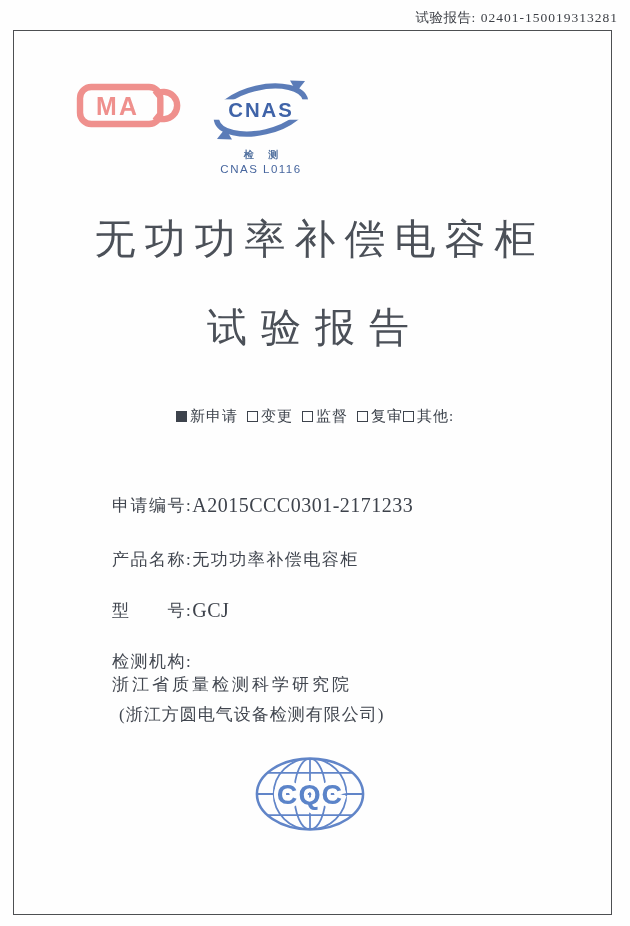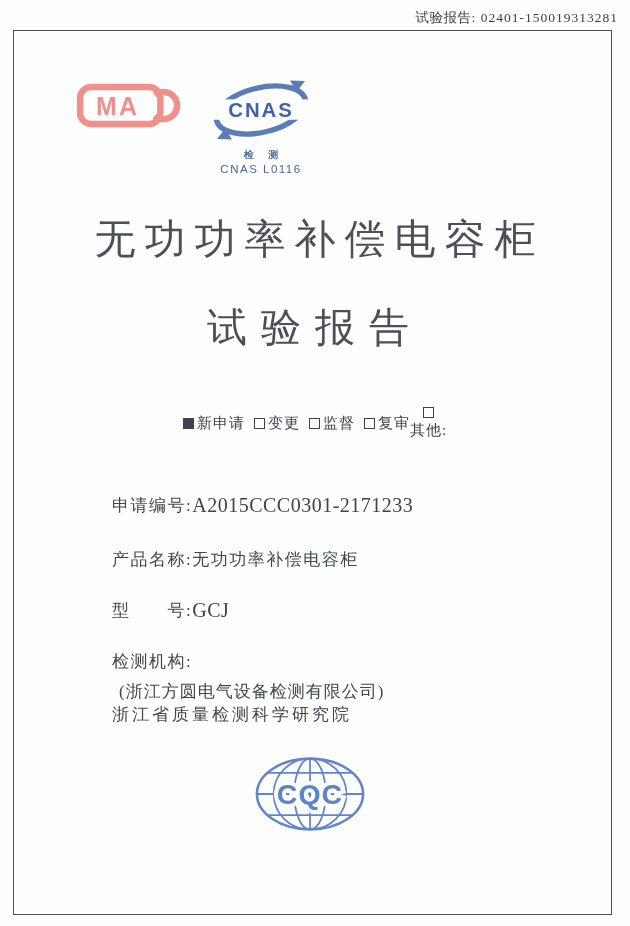--- a/index.html
+++ b/index.html
@@ -115,21 +115,21 @@
     <span>变更</span>
   </span>
   <span class="check-item">
     <span class="cbx unchecked"></span>
     <span>监督</span>
   </span>
   <span class="check-item">
     <span class="cbx unchecked"></span>
     <span>复审</span>
   </span>
-  <span class="check-item" style="margin-left:-9px;flex-direction:column;">
+  <span class="check-item" style="margin-left:-9px;">
     <span class="cbx unchecked"></span>
     <span>其他:</span>
   </span>
 </div>
 
 <div class="field-row fr-1">
   <span class="field-label">申请编号:</span>
   <span class="field-value latin">A2015CCC0301-2171233</span>
 </div>
 
@@ -139,22 +139,22 @@
 </div>
 
 <div class="field-row fr-3">
   <span class="field-label">型　　号:</span>
   <span class="field-value latin">GCJ</span>
 </div>
 
 <div class="field-row fr-4">
   <span class="field-label">检测机构:</span>
   <span class="field-value">
+    <span class="v-line">浙江省质量检测科学研究院</span>
     <span class="v-line v-line2">(浙江方圆电气设备检测有限公司)</span>
-    <span class="v-line">浙江省质量检测科学研究院</span>
   </span>
 </div>
 
 <div class="cqc-block">
   <svg width="114" height="78" viewBox="0 0 116 79">
     <defs>
       <clipPath id="cqclip">
           <ellipse cx="58" cy="39.5" rx="54" ry="36"></ellipse>
         </clipPath>
     </defs>

